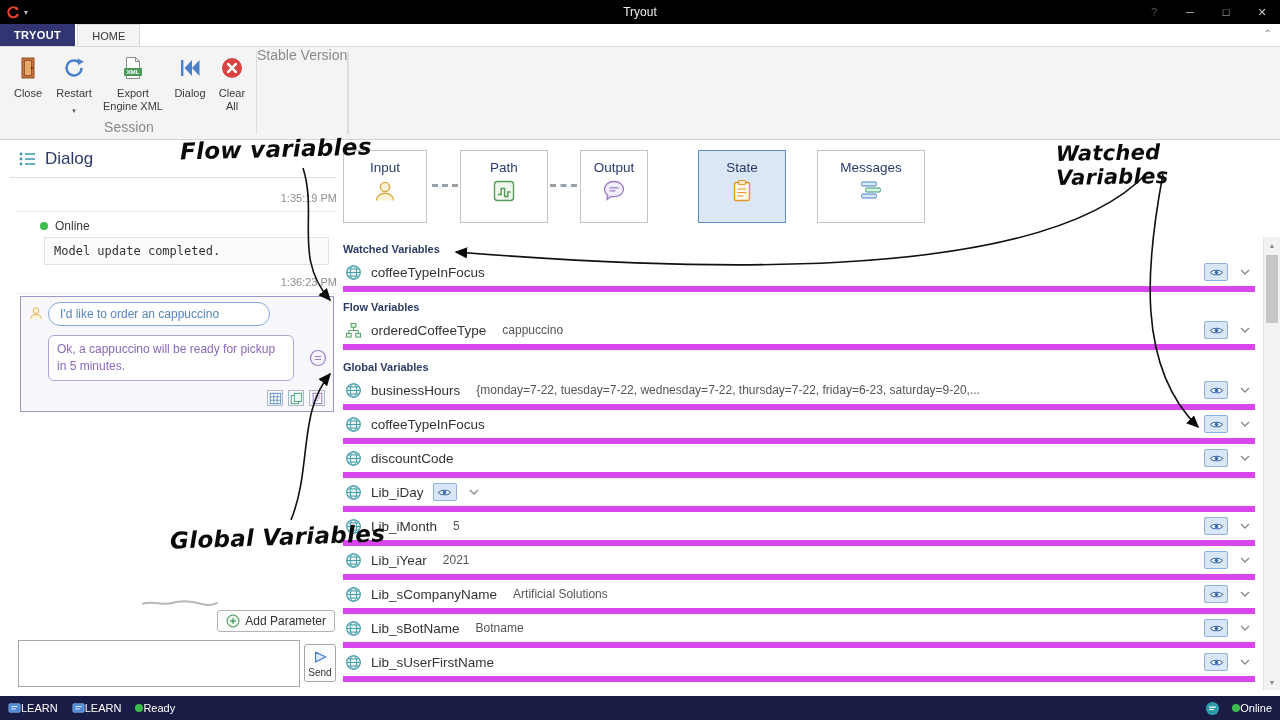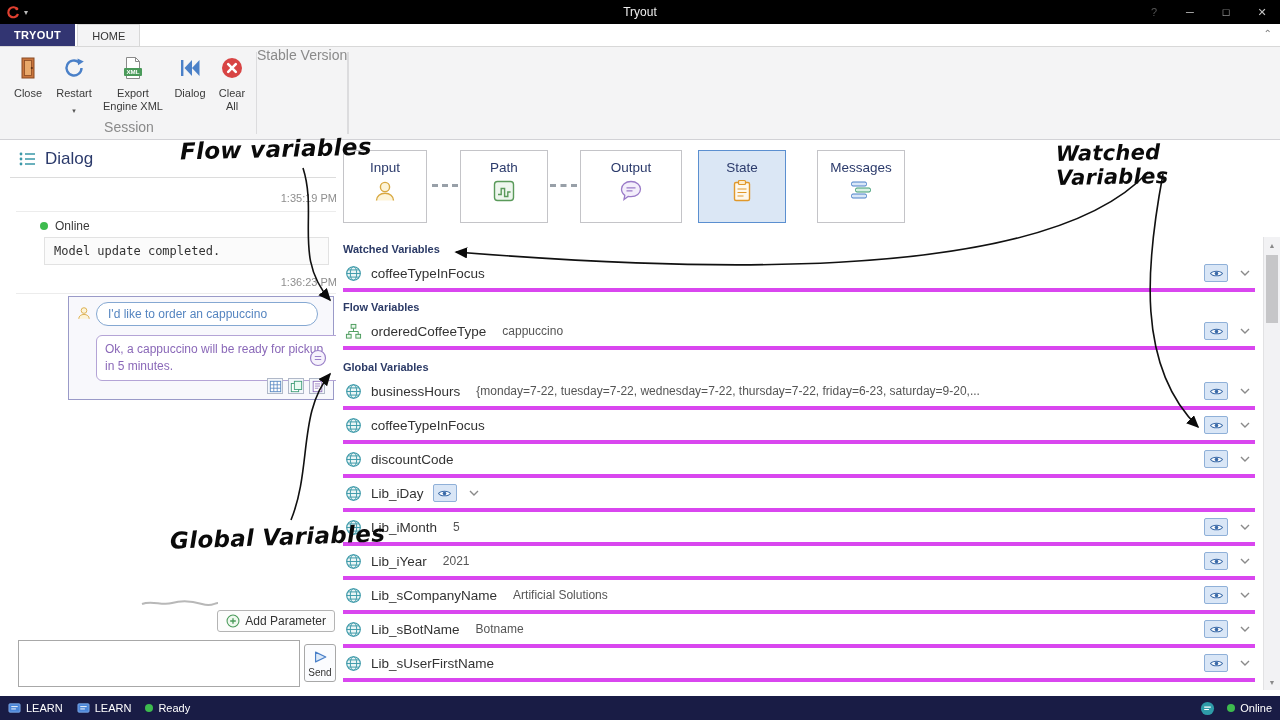--- a/index.html
+++ b/index.html
@@ -37,21 +37,21 @@
   .left-panel { position:absolute; left:10px; top:140px; width:336px; bottom:24px; background:#fff; border-right:1px solid #0ea5e9; }
   .main-panel { position:absolute; left:336px; top:140px; right:0; bottom:24px; background:#fff; }
 
   
   .dlg-header { position:absolute; left:0; right:0; top:0; height:38px; border-bottom:1px solid #dcdcdc; display:flex; align-items:center; gap:7px; padding:0 8px; color:#2b3a6b; font-size:17px; }
   .ts { position:absolute; right:8px; font-size:11px; color:#8e8e8e; }
   .pdiv { position:absolute; left:6px; right:6px; border-top:1px solid #ececec; }
   .online-row { position:absolute; left:30px; top:79px; display:flex; align-items:center; gap:7px; font-size:12px; color:#3a3a3a; }
   .gdot { width:8px; height:8px; border-radius:50%; background:#3dbb4e; }
   .sysmsg { position:absolute; left:34px; right:16px; top:97px; height:28px; background:#fbfbfb; border:1px solid #e2e2e2; font-family:"DejaVu Sans Mono", monospace; font-size:12px; color:#333; display:flex; align-items:center; padding:0 9px; }
-  .chatbox { position:absolute; left:10px; right:11px; top:156px; height:104px; border:1px solid #9a9ac8; background:#f8f8fc;margin-left:48px; }
+  .chatbox { position:absolute; left:10px; right:11px; top:156px; height:116px; border:1px solid #9a9ac8; background:#f8f8fc; }
   .avatar { position:absolute; left:7px; top:8px; }
   .ubub { position:absolute; left:27px; top:5px; width:222px; height:24px; border:1px solid #85a8d2; border-radius:12px; background:#fff; color:#5585c0; font-size:12px; display:flex; align-items:center; padding:0 11px; }
   .bbub { position:absolute; left:27px; top:38px; width:246px; border:1px solid #b4a4d6; border-radius:6px; background:#fff; color:#8a68b8; font-size:12px; line-height:1.4; padding:5px 8px; }
   .comment-ic { position:absolute; right:6px; top:52px; }
   .chat-actions { position:absolute; right:8px; bottom:5px; display:flex; gap:5px; }
   .ca { width:16px; height:16px; border:1px solid #b0b8c8; background:#f4f7fb; display:flex; align-items:center; justify-content:center; }
   .squiggle { position:absolute; left:130px; top:458px; }
   .add-param { position:absolute; right:10px; top:470px; height:22px; border:1px solid #b4b4b4; border-radius:3px; background:#fcfcfc; display:flex; align-items:center; gap:5px; padding:0 8px; font-size:12px; color:#333; }
   .dlg-input { position:absolute; left:8px; top:500px; width:282px; height:47px; border:1px solid #a8a8a8; background:#fff; resize:none; font-family:inherit; font-size:12px; padding:4px 6px; }
   .send-btn { position:absolute; left:294px; top:504px; width:32px; height:38px; border:1px solid #a8a8a8; border-radius:3px; background:#fbfcfe; display:flex; flex-direction:column; align-items:center; justify-content:center; gap:2px; font-size:10px; color:#333; }
@@ -59,35 +59,35 @@
   
   .flow-node { position:absolute; top:10px; height:73px; background:#fff; border:1px solid #c4c4c8; display:flex; flex-direction:column; align-items:center; padding-top:9px; gap:3px; }
   .flow-node .nlabel { font-size:13.5px; color:#2b3a6b; }
   .flow-node.selected { background:#dbe7f5; border-color:#5b8fd0; }
   .dash { position:absolute; top:44px; height:0; border-top:3px dashed #98a0a8; }
 
   
   .vars { position:absolute; left:7px; right:25px; top:100px; bottom:0; overflow:hidden; }
   .vsec { height:18px; display:flex; align-items:center; font-size:11px; font-weight:bold; color:#2b3a66; }
   .mt6{margin-top:6px}.mt8{margin-top:8px}
-  .vrow { height:34px; display:flex; align-items:center; gap:9px; border-bottom:4px solid #d946ef; padding:0 2px; }
+  .vrow { height:34px; display:flex; align-items:center; gap:9px; border-bottom:6px solid #d946ef; padding:0 2px; }
   .vname { font-size:13.5px; color:#333; white-space:nowrap; }
   .vval { font-size:12px; color:#555; margin-left:7px; white-space:nowrap; overflow:hidden; flex:1; }
   .eye-btn { width:24px; height:18px; background:#d9e6f6; border:1px solid #8fb0d8; border-radius:2px; display:flex; align-items:center; justify-content:center; flex:none; }
   .chev-btn { width:16px; height:16px; background:none; border:none; display:flex; align-items:center; justify-content:center; flex:none; }
 
   
   .scroll { position:absolute; right:0; top:97px; width:17px; bottom:6px; background:#f2f2f4; border-left:1px solid #e2e2e4; }
   .sc-btn { position:absolute; left:0; width:100%; height:16px; display:flex; align-items:center; justify-content:center; color:#8a8a8a; font-size:7px; }
   .sc-up { top:0; } .sc-down { bottom:0; }
   .sc-thumb { position:absolute; left:2px; right:2px; top:18px; height:68px; background:#c6c6c8; }
 
   
   .statusbar { position:absolute; left:0; bottom:0; width:1280px; height:24px; background:#191c45; display:flex; align-items:center; padding:0 8px; gap:14px; color:#fff; font-size:11px; }
-  .sb-item { display:flex; align-items:center; gap:5px; }
+  .sb-item { display:flex; align-items:center; }
   .sb-right { margin-left:auto; display:flex; align-items:center; gap:12px; }
 
   
   .annot-svg { position:absolute; left:0; top:0; z-index:55; pointer-events:none; }
   .annline { fill:none; stroke:#111; stroke-width:1.6px; }
   .annot-text { position:absolute; z-index:60; pointer-events:none; color:#0a0a0a; font-weight:bold; font-style:italic; letter-spacing:.3px; font-family:"DejaVu Sans", sans-serif; }
   #ann-flow { left:180px; top:136px; font-size:23px; transform:rotate(-1.5deg); }
   #ann-watched { left:1056px; top:140px; font-size:21px; transform:rotate(-1deg); }
   #ann-global { left:170px; top:524px; font-size:23px; transform:rotate(-2deg); }
 
@@ -380,33 +380,33 @@
         </svg>
     </div>
     <div class="dash" style="left:96px;width:26px"></div>
     <div class="flow-node" style="left:124px;width:88px">
       <span class="nlabel">Path</span>
       <svg class="ic" width="26" height="26">
           <use href="#i-path"></use>
         </svg>
     </div>
     <div class="dash" style="left:214px;width:27px"></div>
-    <div class="flow-node" style="left:244px;width:102px">
+    <div class="flow-node" style="left:244px;width:68px">
       <span class="nlabel">Output</span>
       <svg class="ic" width="26" height="26">
           <use href="#i-bubble"></use>
         </svg>
     </div>
     <div class="flow-node selected" style="left:362px;width:88px">
       <span class="nlabel">State</span>
       <svg class="ic" width="26" height="26">
           <use href="#i-clipboard"></use>
         </svg>
     </div>
-    <div class="flow-node" style="left:481px;width:88px">
+    <div class="flow-node" style="left:481px;width:108px">
       <span class="nlabel">Messages</span>
       <svg class="ic" width="26" height="26">
           <use href="#i-bars"></use>
         </svg>
     </div>
 
     <div class="vars">
 
       <div class="vsec">Watched Variables</div>
       <div class="vrow">

